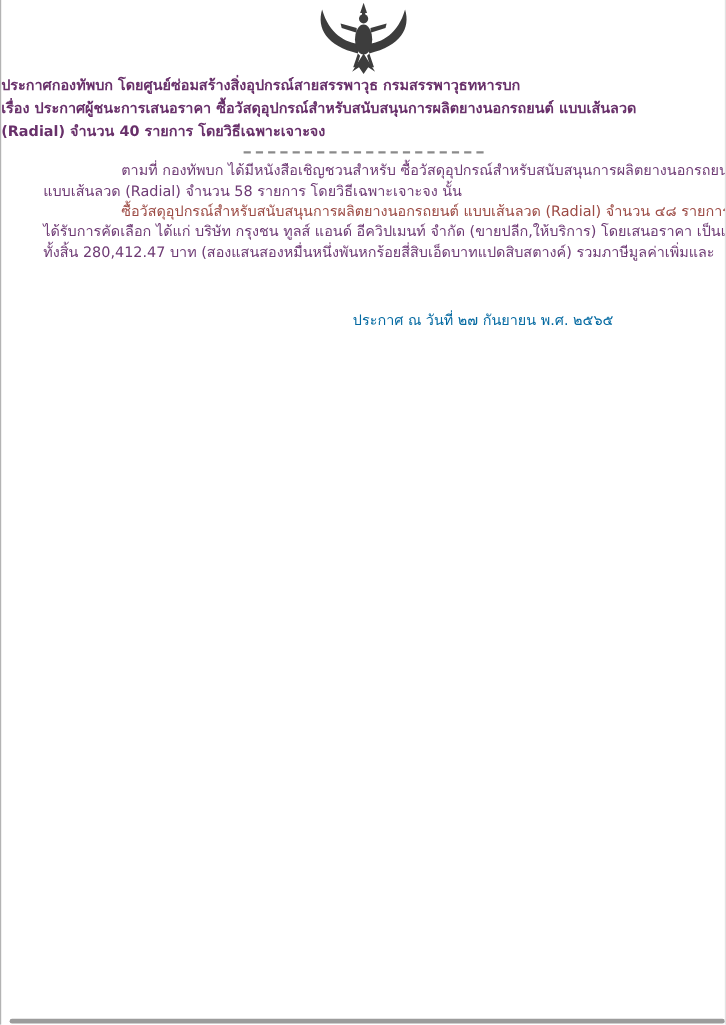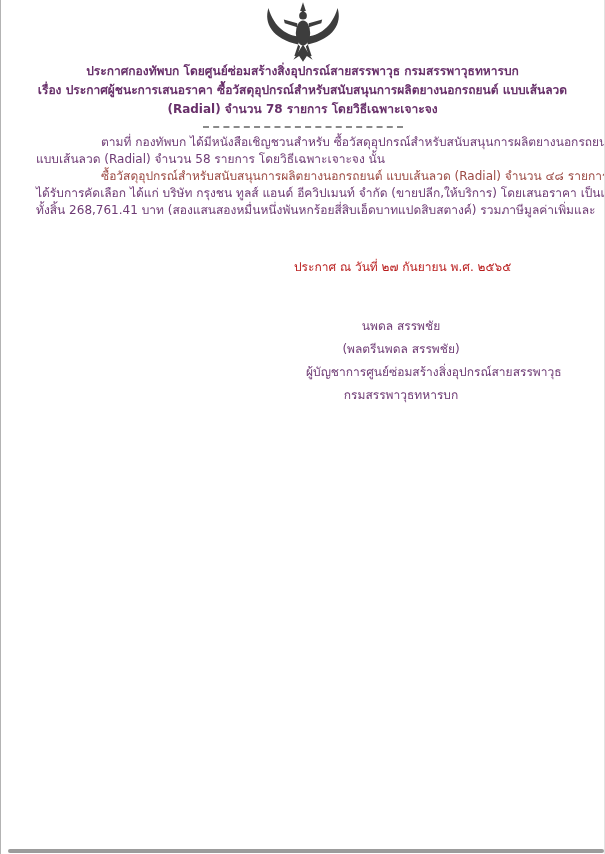--- a/index.html
+++ b/index.html
@@ -33,21 +33,21 @@
     left: 0;
     right: 0;
     text-align: center;
   }
   .emblem-wrap svg { display: inline-block; }
   .doc-header {
     position: absolute;
     top: 62px;
     left: 0;
     right: 0;
-    text-align: center;
+    text-align: left;
     font-weight: bold;
     font-size: 12px;
     line-height: 19px;
     color: #68306a;
   }
   .separator {
     position: absolute;
     top: 126px;
     left: 50%;
     transform: translateX(-50%);
@@ -66,21 +66,21 @@
   }
   .doc-body .line { white-space: nowrap; }
   .doc-body .indent { padding-left: 65px; }
   .doc-body .highlight { color: #9c4a44; }
   .date-line {
     position: absolute;
     top: 259px;
     left: 293px;
     font-size: 12px;
     line-height: 17px;
-    color: #b91c1c;
+    color: #0369a1;
     white-space: nowrap;
   }
   .signature-block {
     position: absolute;
     top: 315px;
     left: 305px;
     width: 190px;
     text-align: center;
     font-size: 12px;
     line-height: 23px;
@@ -117,37 +117,31 @@
 
         <path d="M45,44 L41,56 L44,56 L47,46 Z"></path>
         <path d="M55,44 L59,56 L56,56 L53,46 Z"></path>
       </g>
     </svg>
   </div>
 
   <div class="doc-header">
     <div class="line">ประกาศกองทัพบก โดยศูนย์ซ่อมสร้างสิ่งอุปกรณ์สายสรรพาวุธ กรมสรรพาวุธทหารบก</div>
     <div class="line">เรื่อง ประกาศผู้ชนะการเสนอราคา ซื้อวัสดุอุปกรณ์สำหรับสนับสนุนการผลิตยางนอกรถยนต์ แบบเส้นลวด</div>
-    <div class="line">(Radial) จำนวน 78 รายการ โดยวิธีเฉพาะเจาะจง</div>
+    <div class="line">(Radial) จำนวน 40 รายการ โดยวิธีเฉพาะเจาะจง</div>
   </div>
 
   <div class="separator"></div>
 
   <div class="doc-body">
     <div class="line indent">ตามที่ กองทัพบก ได้มีหนังสือเชิญชวนสำหรับ ซื้อวัสดุอุปกรณ์สำหรับสนับสนุนการผลิตยางนอกรถยนต์</div>
     <div class="line">แบบเส้นลวด (Radial) จำนวน 58 รายการ โดยวิธีเฉพาะเจาะจง  นั้น</div>
     <div class="line indent highlight">ซื้อวัสดุอุปกรณ์สำหรับสนับสนุนการผลิตยางนอกรถยนต์ แบบเส้นลวด (Radial) จำนวน ๔๘ รายการ ผู้</div>
     <div class="line">ได้รับการคัดเลือก ได้แก่ บริษัท กรุงชน ทูลส์ แอนด์ อีควิปเมนท์ จำกัด (ขายปลีก,ให้บริการ) โดยเสนอราคา เป็นเงิน</div>
-    <div class="line">ทั้งสิ้น 268,761.41 บาท (สองแสนสองหมื่นหนึ่งพันหกร้อยสี่สิบเอ็ดบาทแปดสิบสตางค์) รวมภาษีมูลค่าเพิ่มและ</div>
+    <div class="line">ทั้งสิ้น 280,412.47 บาท (สองแสนสองหมื่นหนึ่งพันหกร้อยสี่สิบเอ็ดบาทแปดสิบสตางค์) รวมภาษีมูลค่าเพิ่มและ</div>
   </div>
 
   <div class="date-line">ประกาศ ณ วันที่ ๒๗ กันยายน พ.ศ. ๒๕๖๕</div>
 
-  <div class="signature-block">
-    <div class="sig-line">นพดล สรรพชัย</div>
-    <div class="sig-line">(พลตรีนพดล สรรพชัย)</div>
-    <div class="sig-line">ผู้บัญชาการศูนย์ซ่อมสร้างสิ่งอุปกรณ์สายสรรพาวุธ</div>
-    <div class="sig-line">กรมสรรพาวุธทหารบก</div>
-  </div>
 
   <div class="page-bottom-edge"></div>
 
 </div>
 
 </body></html>

